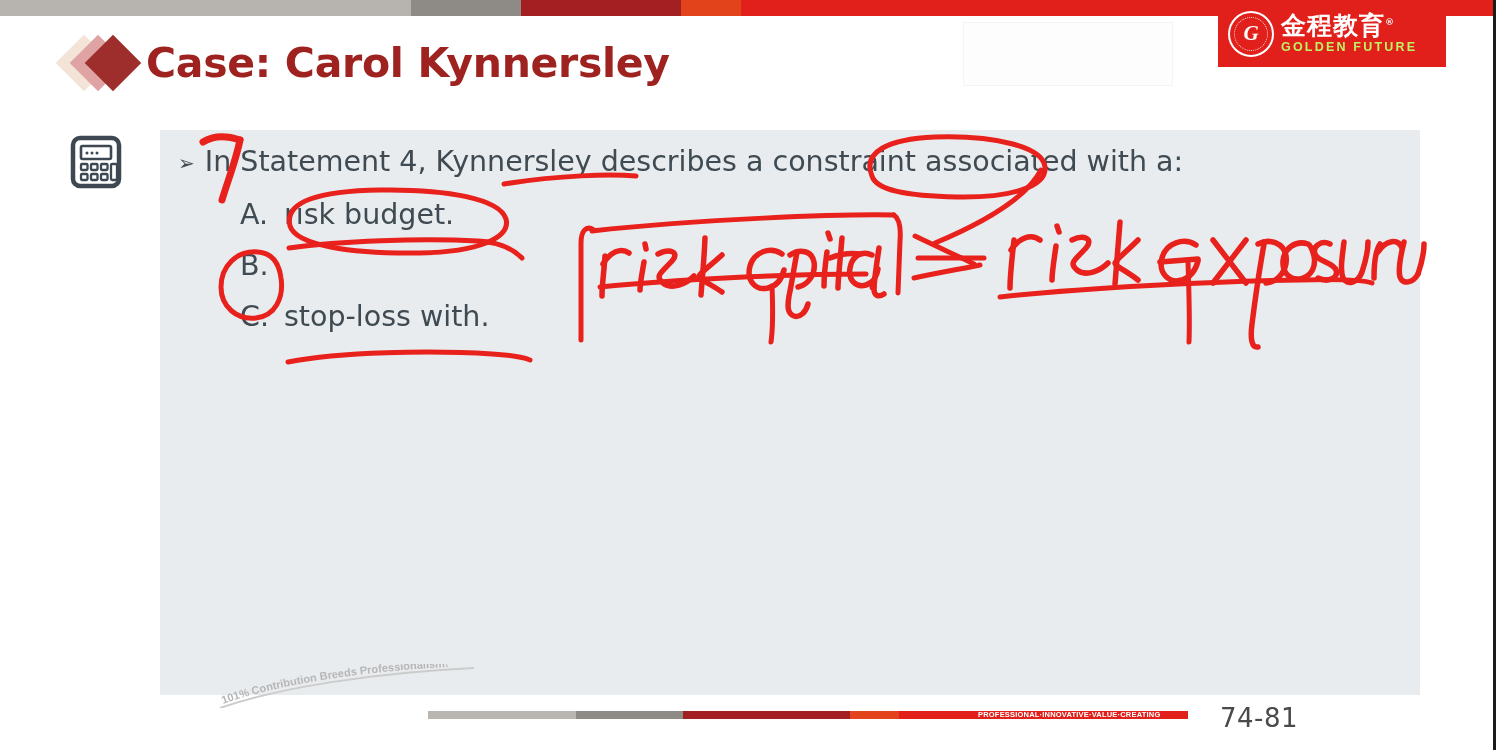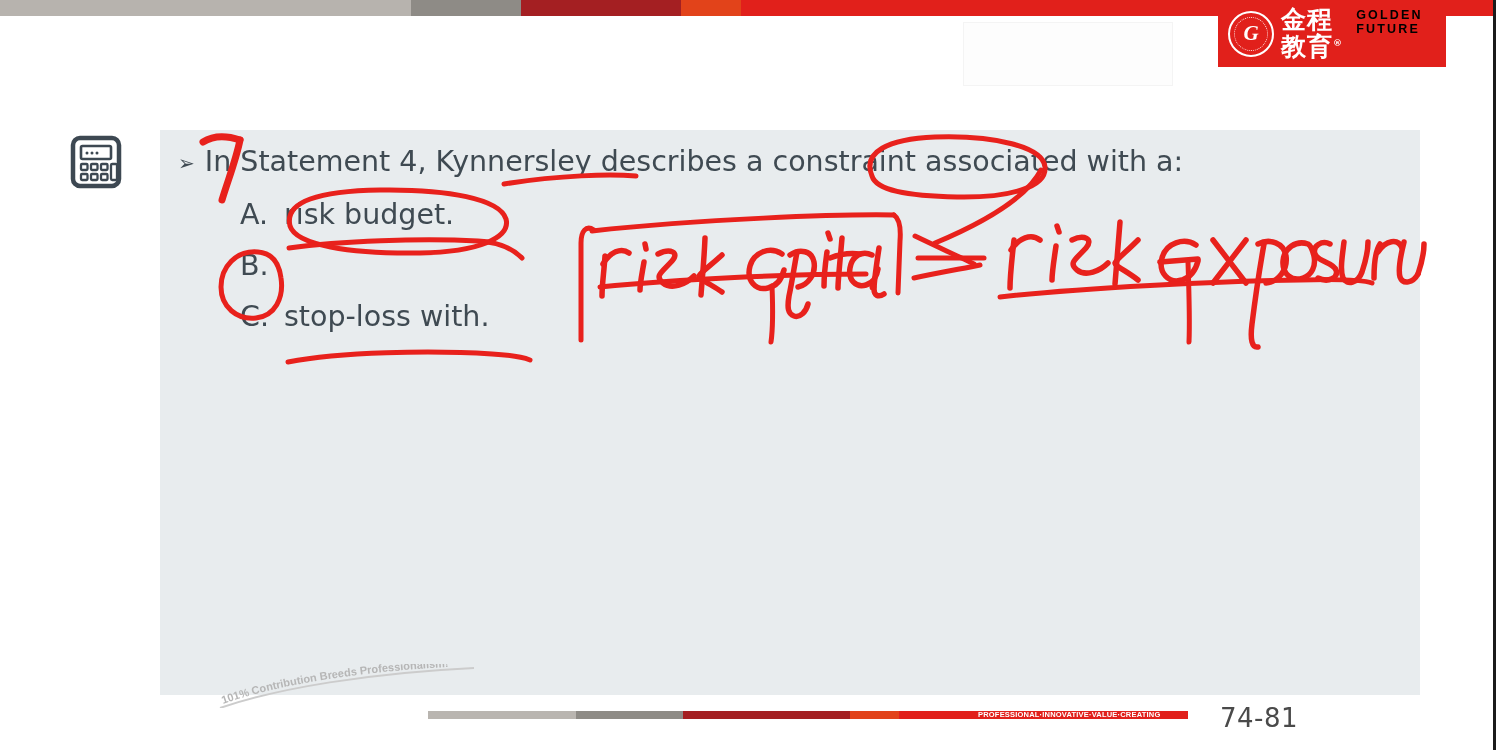--- a/index.html
+++ b/index.html
@@ -72,38 +72,38 @@
     font-style: italic;
     font-weight: bold;
     font-size: 21px;
     color: #ffffff;
     line-height: 1;
     z-index: 2;
   }
   #logo-text {
     margin-left: 7px;
     display: flex;
-    flex-direction: row;
+    flex-direction: column;
     justify-content: center;
   }
   #logo-cn {
     font-family: "DejaVu Sans", sans-serif;
     color: #ffffff;
     font-size: 25px;
     font-weight: bold;
     letter-spacing: 1px;
     line-height: 1.05;
     position: relative;
   }
   #logo-reg {
     font-size: 9px;
     vertical-align: super;
   }
   #logo-en {
-    color: #000000;
+    color: #bef264;
     font-size: 12.5px;
     font-weight: bold;
     letter-spacing: 2.2px;
     margin-top: 1px;
   }
 
   
   #ghost-box {
     position: absolute;
     left: 963px;
@@ -285,20 +285,28 @@
       <span class="g">G</span>
     </div>
     <div id="logo-text">
       <div id="logo-cn">
         <span>金程教育</span><span id="logo-reg">®</span>
       </div>
       <div id="logo-en">GOLDEN FUTURE</div>
     </div>
   </div>
 
+  <div id="title-row">
+    <div id="title-diamonds">
+      <span class="d1"></span>
+      <span class="d2"></span>
+      <span class="d3"></span>
+    </div>
+    <div id="page-title">Case: Carol Kynnersley</div>
+  </div>
 
   <div id="calc-icon">
     <svg width="56" height="56" viewBox="0 0 56 56">
       <rect x="5" y="4" width="46" height="48" rx="7" ry="7" fill="none" stroke="#3d4852" stroke-width="4.5"></rect>
       <rect x="13" y="12" width="30" height="13" rx="1.5" fill="none" stroke="#3d4852" stroke-width="2.6"></rect>
       <circle cx="19" cy="19" r="1.5" fill="#3d4852"></circle>
       <circle cx="24" cy="19" r="1.5" fill="#3d4852"></circle>
       <circle cx="29" cy="19" r="1.5" fill="#3d4852"></circle>
       <rect x="13" y="30" width="6.5" height="6" rx="1" fill="none" stroke="#3d4852" stroke-width="2.3"></rect>
       <rect x="23" y="30" width="6.5" height="6" rx="1" fill="none" stroke="#3d4852" stroke-width="2.3"></rect>

